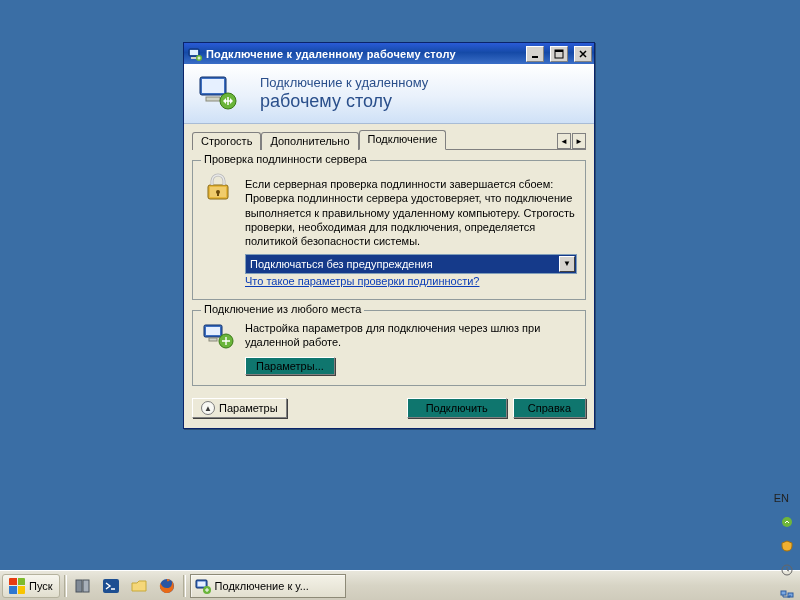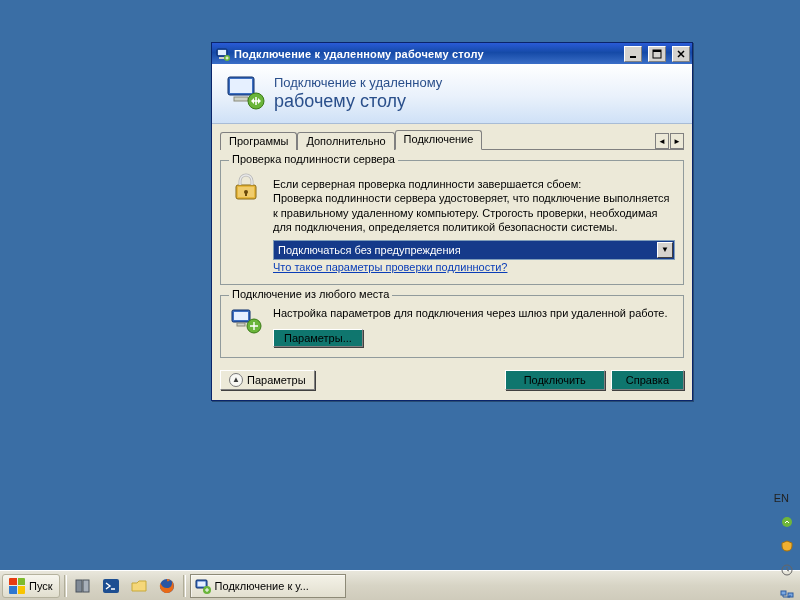--- a/index.html
+++ b/index.html
@@ -10,23 +10,23 @@
     background: #3a6ea5;
     font-family: Tahoma, Arial, sans-serif;
     font-size: 11px;
     position: relative;
     overflow: hidden;
   }
 
   
   .win {
     position: absolute;
-    left: 211px;
+    left: 183px;
     top: 42px;
-    width: 482px;
+    width: 412px;
     background: #ece9d8;
     border: 1px solid #0a246a;
     box-shadow: 1px 1px 0 rgba(0,0,0,.3);
   }
   .titlebar {
     height: 21px;
     background: linear-gradient(#2a5bd7,#154aa7 45%,#3a6ec7);
     display: flex;
     align-items: center;
     color: #fff;
@@ -49,21 +49,21 @@
   .tbtn svg { display:block; }
 
   
   .banner {
     height: 60px;
     background: linear-gradient(#ffffff,#e9f1fb 55%,#cfe1f7);
     border-bottom: 1px solid #a8bcd6;
     display: flex;
     align-items: center;
     padding: 0 12px;
-    gap: 6px;
+    gap: 20px;
   }
   .banner-text { color: #2a4f8b; line-height: 1.15; }
   .banner-text .l1 { font-size: 13px; }
   .banner-text .l2 { font-size: 18px; }
 
   
   .body {
     padding: 6px 8px 10px 8px;
     background: #ece9d8;
   }
@@ -273,21 +273,21 @@
       </svg>
     </span>
     <div class="banner-text">
       <div class="l1">Подключение к удаленному</div>
       <div class="l2">рабочему столу</div>
     </div>
   </div>
 
   <div class="body">
     <div class="tabrow">
-      <div class="tab">Программы</div>
+      <div class="tab">Строгость</div>
       <div class="tab">Дополнительно</div>
       <div class="tab active">Подключение</div>
       <div class="tabspace"></div>
       <div class="tabarrow">◄</div>
       <div class="tabarrow">►</div>
     </div>
 
     <div class="groupbox">
       <span class="legend">Проверка подлинности сервера</span>
       <div class="authrow">

